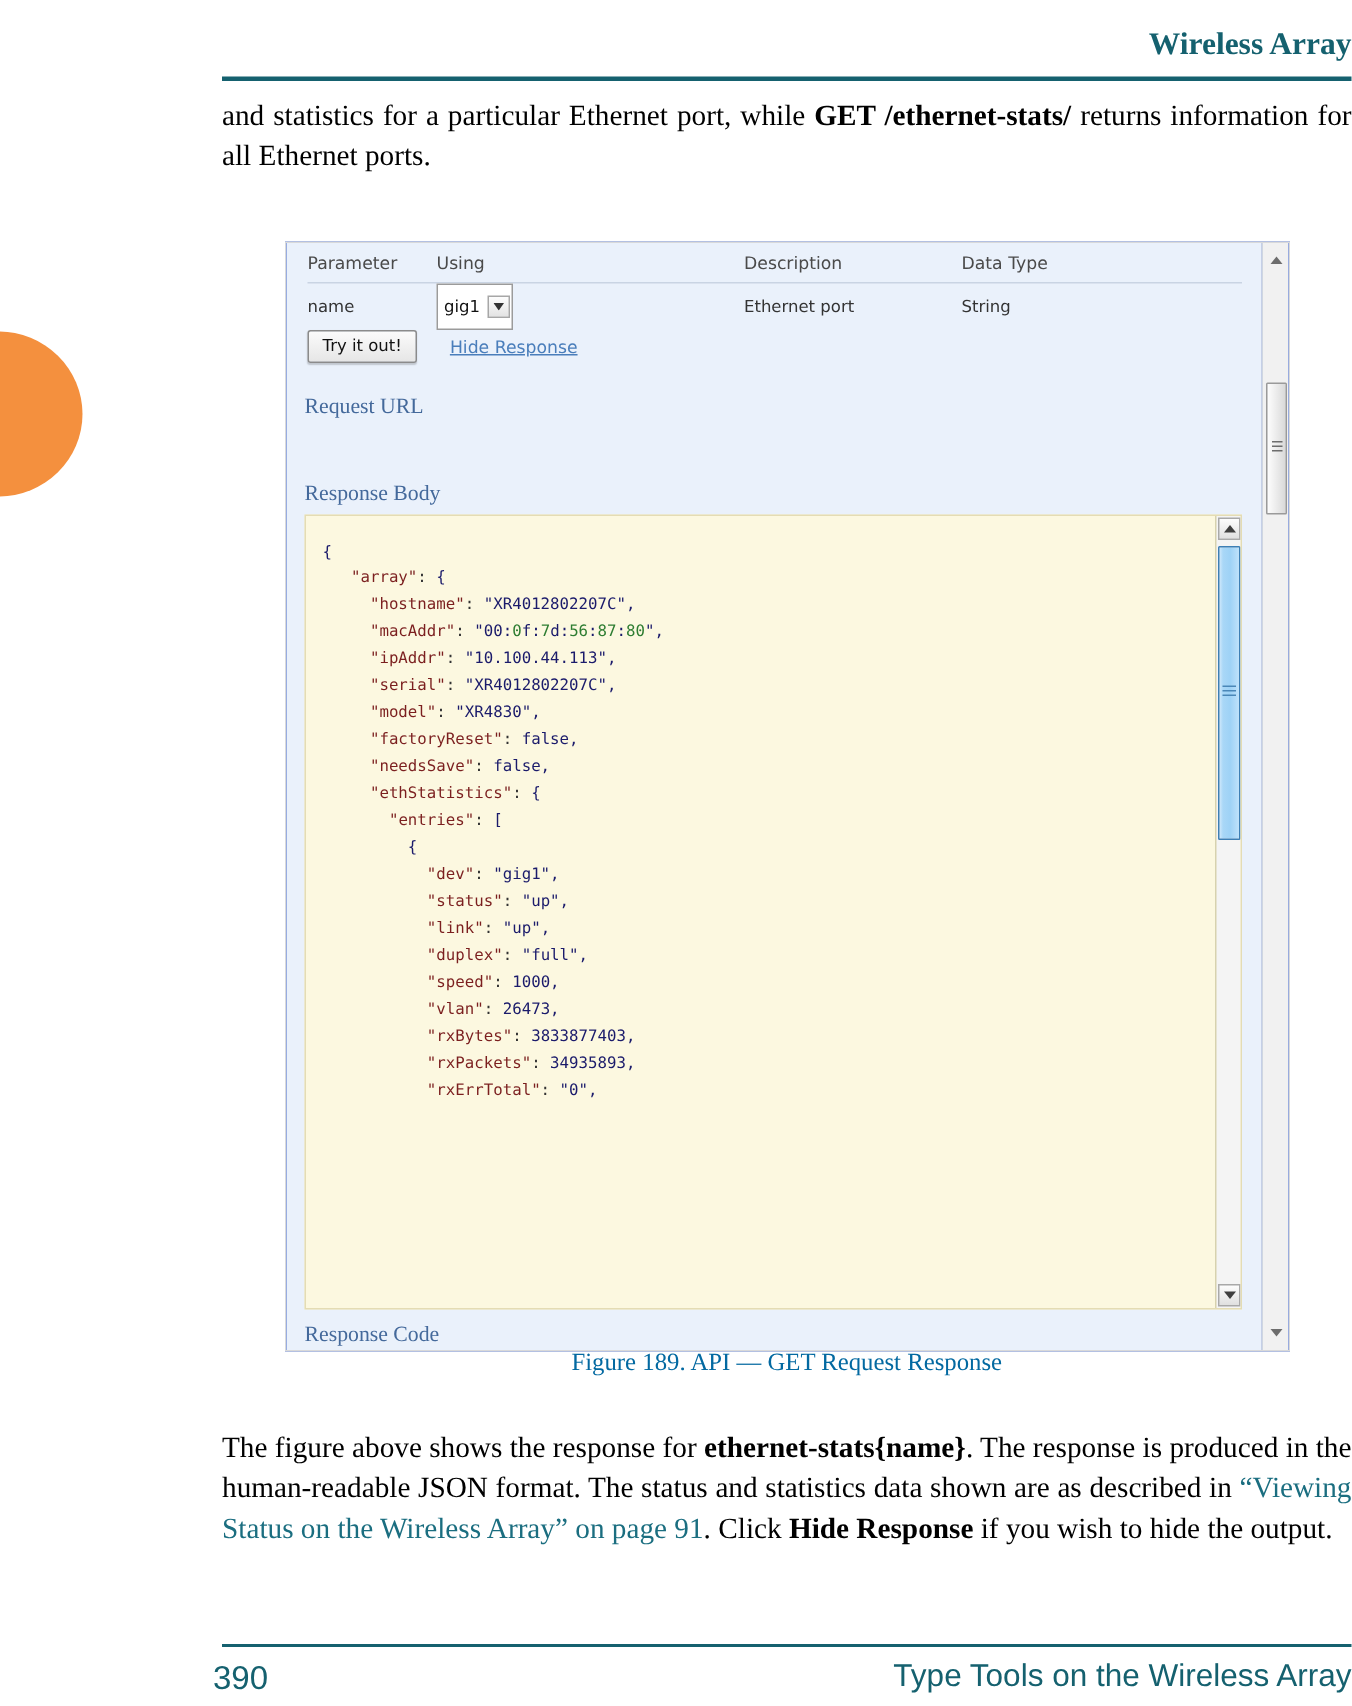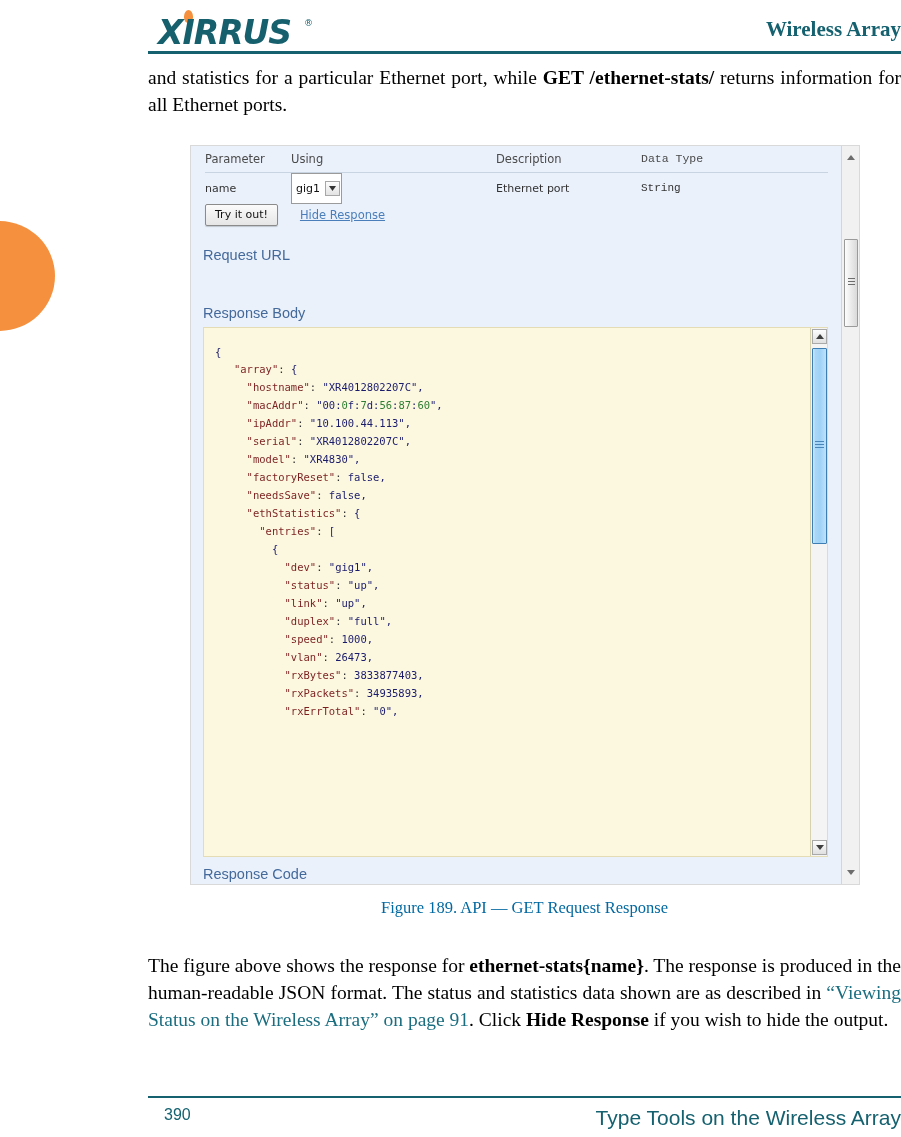--- a/index.html
+++ b/index.html
@@ -109,21 +109,21 @@
     position: absolute;
     left: 190px;
     top: 145px;
     width: 670px;
     height: 740px;
     background: #ffffff;
     box-sizing: border-box;
   }
   #fig-inner {
     position: absolute;
-    left: 0; top: 0;
+    left: 0; top: 16px;
     width: 670px;
     height: 740px;
     background: #1d4ed8;
     border: 1px solid #d9d9d9;
     box-sizing: border-box;
     overflow: hidden;
     padding-left: 48px;
   }
   
   #swagger-scroll-area {
@@ -153,21 +153,21 @@
   #param-row {
     display: flex;
     align-items: center;
     font-size: 11px;
     color: #333;
     height: 30px;
   }
   .col-param { width: 86px; }
   .col-value { width: 205px; }
   .col-desc  { width: 145px; }
-  .col-type  { width: 140px; font-family: Liberation Mono, monospace; }
+  .col-type  { width: 140px; }
 
   .select-box {
     display: inline-flex;
     align-items: center;
     border: 1px solid #9b9b9b;
     background: #ffffff;
     height: 31px;
     padding: 0 0 0 4px;
     font-size: 11px;
     font-family: "DejaVu Sans", sans-serif;
@@ -207,21 +207,21 @@
     font-family: "DejaVu Sans", sans-serif;
     font-size: 11.5px;
     color: #4a7ebb;
     text-decoration: underline;
     margin-left: 22px;
   }
 
   .section-title {
     position: absolute;
     left: 12px;
-    font-family: Liberation Sans, sans-serif;
+    font-family: Liberation Serif, serif;
     font-size: 14.5px;
     color: #44699b;
   }
   .code-box {
     position: absolute;
     left: 12px;
     width: 625px;
     background: #fcf8e0;
     border: 1px solid #e4dcb4;
     box-sizing: border-box;
@@ -382,45 +382,40 @@
   #footer-rule {
     position: absolute;
     left: 148px;
     top: 1096px;
     width: 753px;
     height: 2px;
     background: #15616f;
   }
   #footer-page {
     position: absolute;
-    left: 164px;
+    left: 142px;
     top: 1106px;
     font-family: "Liberation Sans", sans-serif;
-    font-size: 16px;
+    font-size: 22px;
     color: #15616f;
   }
   #footer-section {
     position: absolute;
     right: 0;
     top: 1106px;
     font-family: "Liberation Sans", sans-serif;
     font-size: 21px;
     color: #15616f;
     text-align: right;
   }
 </style>
 </head>
 <body>
 
 <div id="page-header">
-  <div id="logo-wrap">
-    <span class="logo-dot"></span>
-    <span class="logo-text">XIRRUS</span>
-    <span class="logo-reg">®</span>
-  </div>
   <div id="header-title">Wireless Array</div>
   <div id="header-rule"></div>
 </div>
 
 <div id="orange-tab"></div>
 
 <div class="body-par" id="par-top">and statistics for a particular Ethernet port, while <b>GET /ethernet-stats/</b> returns information for all Ethernet ports.</div>
 
 <div id="figure">
   <div id="fig-inner">
@@ -456,21 +451,21 @@
         <a id="hide-response-link">Hide Response</a>
       </div>
 
       <div class="section-title" id="title-request-url">Request URL</div>
 
       <div class="section-title" id="title-response-body">Response Body</div>
       <div class="code-box" id="box-response-body">
         <pre id="response-body-text">{
    <span class="j-key">"array"</span><span class="j-pun">:</span> {
      <span class="j-key">"hostname"</span><span class="j-pun">:</span> "XR4012802207C",
-     <span class="j-key">"macAddr"</span><span class="j-pun">:</span> "00:<span class="j-num">0</span>f:<span class="j-num">7</span>d:<span class="j-num">56</span>:<span class="j-num">87</span>:<span class="j-num">60</span>",
+     <span class="j-key">"macAddr"</span><span class="j-pun">:</span> "00:<span class="j-num">0</span>f:<span class="j-num">7</span>d:<span class="j-num">56</span>:<span class="j-num">87</span>:<span class="j-num">80</span>",
      <span class="j-key">"ipAddr"</span><span class="j-pun">:</span> "10.100.44.113",
      <span class="j-key">"serial"</span><span class="j-pun">:</span> "XR4012802207C",
      <span class="j-key">"model"</span><span class="j-pun">:</span> "XR4830",
      <span class="j-key">"factoryReset"</span><span class="j-pun">:</span> false,
      <span class="j-key">"needsSave"</span><span class="j-pun">:</span> false,
      <span class="j-key">"ethStatistics"</span><span class="j-pun">:</span> {
        <span class="j-key">"entries"</span><span class="j-pun">:</span> [
          {
            <span class="j-key">"dev"</span><span class="j-pun">:</span> "gig1",
            <span class="j-key">"status"</span><span class="j-pun">:</span> "up",

